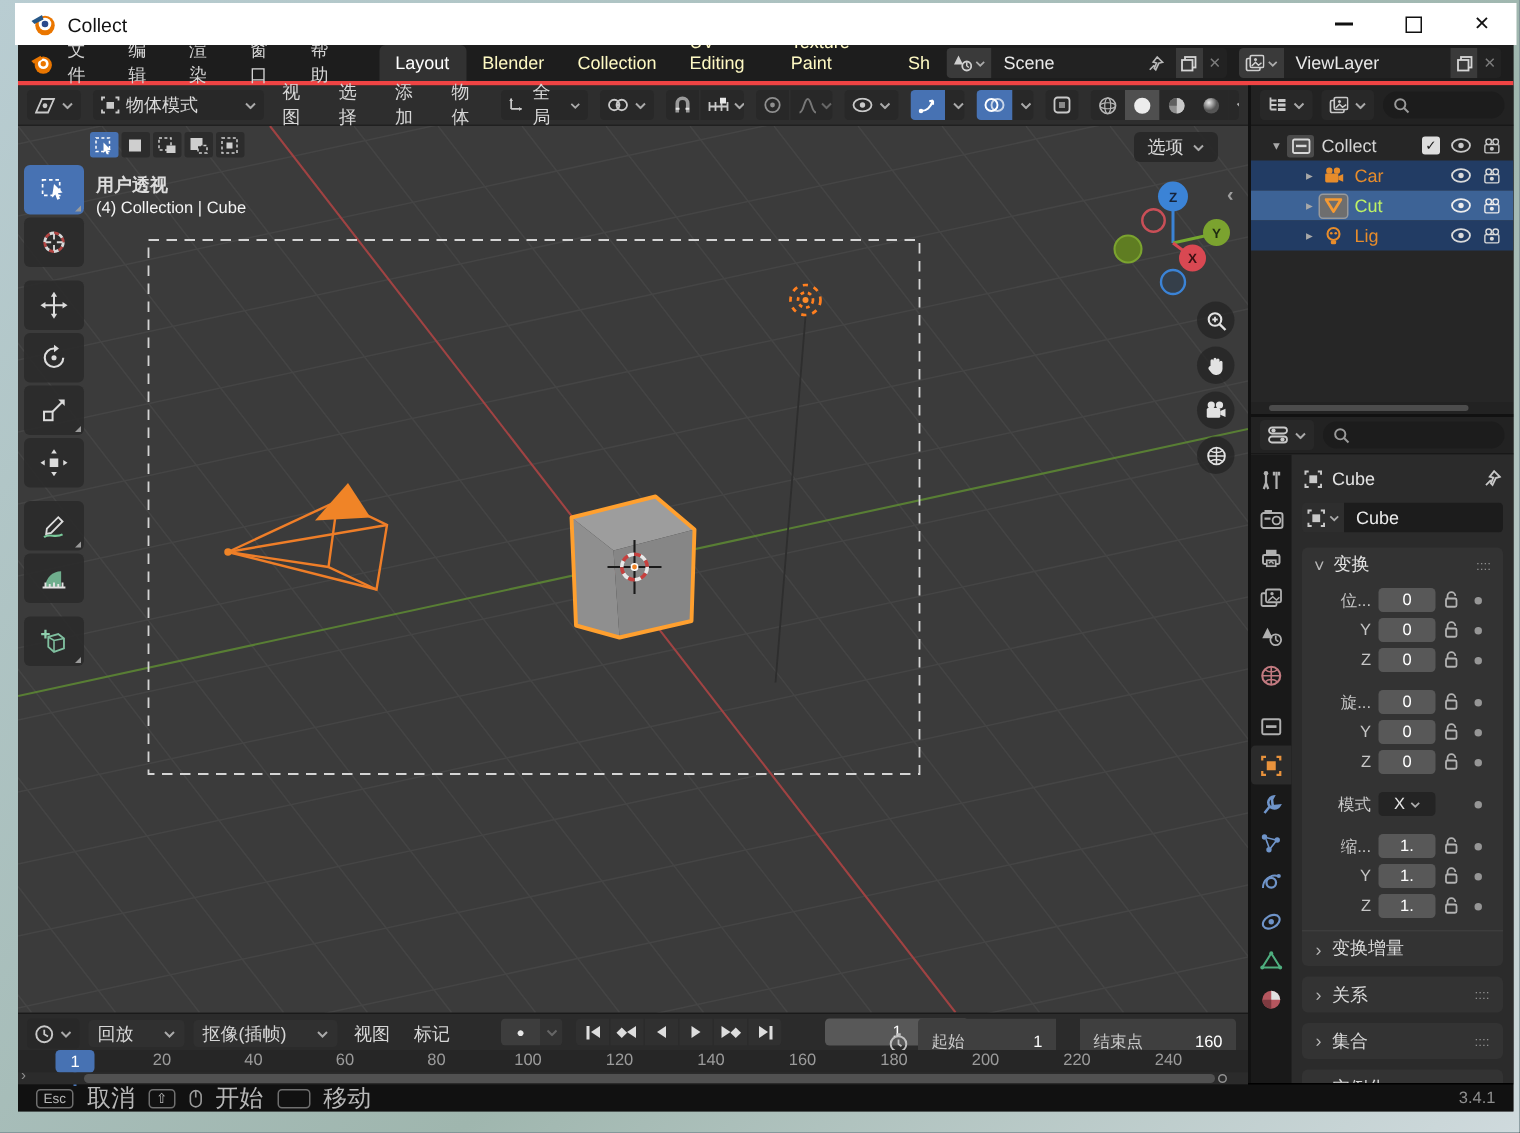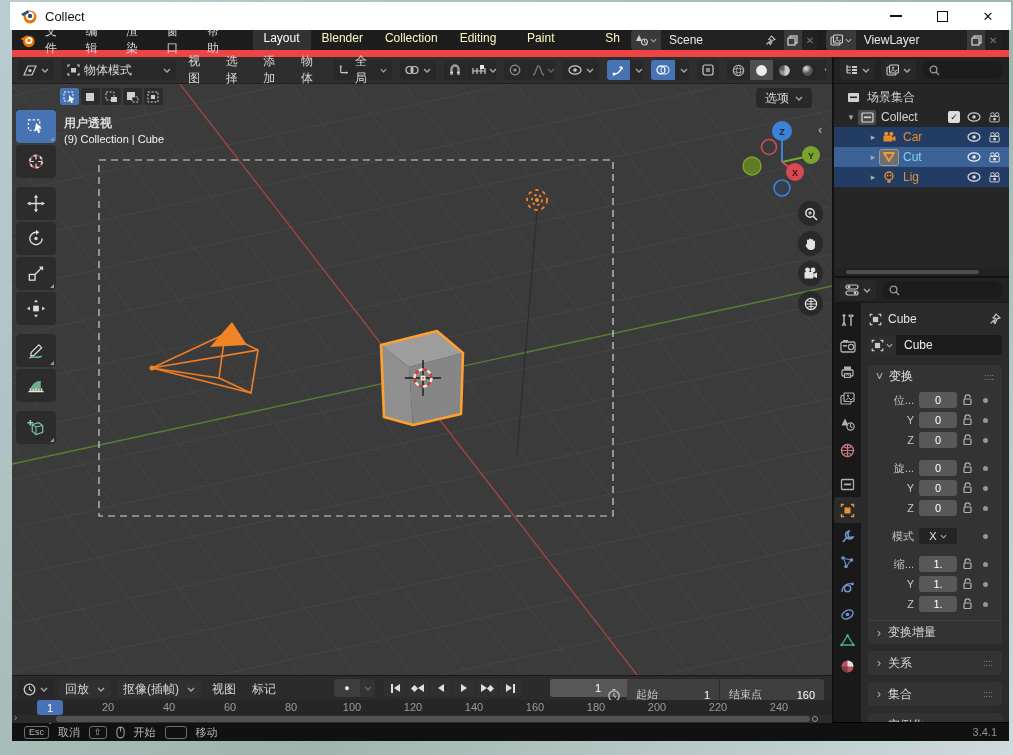--- a/index.html
+++ b/index.html
@@ -8,21 +8,21 @@
   
   .titlebar{position:absolute;left:10px;top:2px;right:2px;height:28px;background:#fff;display:flex;align-items:center;padding-left:10px}
   .titlebar .ttl{font-size:13px;color:#111;margin-left:7px}
   .wctrls{margin-left:auto;display:flex;height:100%}
   .wc{width:46px;display:flex;align-items:center;justify-content:center;color:#111;font-size:13px}
   .wc .mini{width:12px;height:1.5px;background:#111}
   .wc .maxi{width:11px;height:11px;border:1.5px solid #111}
   
   .app{position:absolute;left:12px;top:30px;right:4px;bottom:14px;background:#1d1d1d;overflow:hidden}
   
-  .topbar{height:27px;display:flex;align-items:center;padding:0 8px;background:#1d1d1d;border-bottom:7px solid #ef4444}
+  .topbar{height:27px;display:flex;align-items:center;padding:0 8px;background:#1d1d1d;border-bottom:3px solid #ef4444}
   .menu{color:#d4d4d4;font-size:12px;padding:0 9px}
   .tabs{display:flex;margin-left:14px;height:100%;align-items:flex-end}
   .tab{color:#fef9c3;font-size:12px;padding:5px 11px;border-radius:4px 4px 0 0}
   .tab.act{background:#323232;color:#fff}
   .idwidget{display:flex;align-items:flex-end;height:20px;border-radius:3px;overflow:hidden;margin-left:8px}
   .idwidget .ibox{background:#3a3a3a;height:100%;display:flex;align-items:center;padding:0 4px;gap:2px}
   .idwidget .ilabel{background:#222;height:100%;display:flex;align-items:center;color:#e8e8e8;font-size:12px;padding:0 8px;gap:6px}
   .idwidget .ibtn{background:#3a3a3a;height:100%;display:flex;align-items:center;justify-content:center;width:20px}
   .idwidget .ix{background:#222;height:100%;display:flex;align-items:center;justify-content:center;width:17px;color:#7c7c7c;font-size:10px}
   
@@ -47,34 +47,34 @@
   .tool{position:relative;width:40px;height:33px;background:rgba(42,42,42,.88);border-radius:4px;margin-bottom:2px;display:flex;align-items:center;justify-content:center}
   .tool.act{background:#4772b3}
   .tool.gap{margin-top:9px}
   .tool.crn:after{content:"";position:absolute;right:2px;bottom:2px;border-left:4px solid transparent;border-bottom:4px solid #9a9a9a}
   .navbtn{position:absolute;width:25px;height:25px;border-radius:50%;background:rgba(36,36,36,.75);display:flex;align-items:center;justify-content:center}
   .sidechev{position:absolute;left:806px;top:38px;color:#9f9f9f;font-size:13px;font-weight:bold}
   
   .timeline{height:47px;background:#2b2b2b;border-top:1px solid #1a1a1a}
   .tlhead{position:relative;height:24px}
   .tlleft{position:absolute;left:6px;top:3px;display:flex;align-items:center;gap:6px}
-  .tlflat{display:flex;align-items:center;gap:8px;background:#303030;border-radius:3px;height:18px;padding:0 6px;color:#d6d6d6;font-size:12px}
+  .tlflat{display:flex;align-items:center;gap:20px;background:#303030;border-radius:3px;height:18px;padding:0 6px;color:#d6d6d6;font-size:12px}
   .tmenu{color:#d6d6d6;font-size:12px;padding:0 5px}
   .recbtn{position:absolute;left:322px;top:3px;display:flex;height:18px;border-radius:3px;overflow:hidden}
   .recbtn .c1{background:#3d3d3d;width:26px;display:flex;align-items:center;justify-content:center;color:#e8e8e8;font-size:9px}
   .recbtn .c2{background:#333;width:15px;display:flex;align-items:center;justify-content:center}
   .pbgroup{position:absolute;left:372px;top:3px;display:flex;height:18px;border-radius:3px;overflow:hidden;gap:1px}
   .pb{background:#303030;width:22px;display:flex;align-items:center;justify-content:center;gap:1px}
   .tri-l{width:0;height:0;border-top:4px solid transparent;border-bottom:4px solid transparent;border-right:6px solid #dedede}
   .tri-r{width:0;height:0;border-top:4px solid transparent;border-bottom:4px solid transparent;border-left:6px solid #dedede}
   .bar{width:2px;height:9px;background:#dedede}
   .dia{width:5px;height:5px;background:#dedede;transform:rotate(45deg)}
   .framefld{position:absolute;left:538px;top:3px;width:96px;height:18px;background:#585858;border-radius:3px;color:#fff;font-size:11px;display:flex;align-items:center;justify-content:center}
   .tlright{position:absolute;right:8px;top:3px;display:flex;align-items:center;gap:6px}
-  .segroup{display:flex;height:31px;border-radius:3px;overflow:hidden;gap:1px}
+  .segroup{display:flex;height:31px;border-radius:3px;overflow:hidden;gap:16px}
   .sefld{background:#3f3f3f;display:flex;align-items:center;font-size:11px}
   .sefld .lb{color:#c9c9c9;padding:0 6px 0 9px}
   .sefld .vl{color:#fff;margin-left:auto;padding-right:9px}
   .ruler{position:relative;height:15px;background:#262626}
   .tick{position:absolute;top:1px;transform:translateX(-50%);font-size:11px;color:#9b9b9b}
   .cftab{position:absolute;left:25px;top:0;width:26px;height:15px;background:#4772b3;border-radius:3px;color:#fff;font-size:11px;display:flex;align-items:center;justify-content:center}
   .cfstub{position:absolute;left:37px;top:15px;width:2px;height:9px;background:#4772b3}
   .tlscroll{position:relative;height:8px;background:#2b2b2b}
   .tlbar{position:absolute;left:44px;right:22px;top:1px;height:6px;background:#515151;border-radius:3px}
   .tlzoomdot{position:absolute;right:14px;top:1px;width:6px;height:6px;border:1px solid #8f8f8f;border-radius:50%}
@@ -85,21 +85,21 @@
   .search{flex:1;height:18px;background:#1c1c1c;border-radius:9px;display:flex;align-items:center;padding:0 7px;gap:4px}
   .tree{height:184px;background:#262626;padding-top:3px;font-size:12px;color:#d4d4d4;overflow:hidden}
   .trow{height:20px;display:flex;align-items:center}
   .trow .grow{flex:1}
   .tcol{width:21px;display:flex;justify-content:center;flex-shrink:0}
   .disc{color:#a8a8a8;font-size:9px;width:14px;text-align:center}
   .iconbox{width:18px;height:15px;background:#4b4b4b;border-radius:2px;display:flex;align-items:center;justify-content:center;margin-right:5px}
   .rowsel{background:#223c64}
   .rowact{background:#3d6396}
   .olabel{color:#e78c2b}
-  .olabel.brt{color:#7dd3fc}
+  .olabel.brt{color:#bef264}
   .chk{width:12px;height:12px;background:#dedede;border-radius:2px;color:#1a1a1a;font-size:9px;font-weight:bold;display:flex;align-items:center;justify-content:center;margin-right:3px}
   .hscroll{height:8px;background:#222;position:relative}
   .hbar{position:absolute;left:12px;right:30px;top:2px;height:4px;background:#4c4c4c;border-radius:2px}
   .propbody{flex:1;display:flex;background:#2b2b2b;overflow:hidden}
   .ptabs{width:27px;background:#191919;padding-top:4px;display:flex;flex-direction:column;align-items:center}
   .ptab{width:27px;height:26px;display:flex;align-items:center;justify-content:center}
   .ptab.sep{height:8px}
   .ptab.act{background:#2b2b2b;border-radius:3px 0 0 3px}
   .pmain{flex:1;padding:7px 7px 0 7px;overflow:hidden;position:relative}
   .crumb{display:flex;align-items:center;gap:6px;color:#e4e4e4;font-size:12px;margin:2px 1px 9px 1px}
@@ -115,21 +115,21 @@
   .trowp .fld{height:16px;background:#585858;border-radius:3px;color:#fff;font-size:11px;display:flex;align-items:center;justify-content:center}
   .trowp .mfld{height:16px;background:#242424;border-radius:3px;color:#e6e6e6;font-size:11px;display:flex;align-items:center;justify-content:center;gap:3px}
   .dot{width:5px;height:5px;border-radius:50%;background:#969696}
   .spacer8{height:8px}
   .subrow{border-top:1px solid #3d3d3d;height:24px;display:flex;align-items:center;gap:7px;padding:0 9px;color:#d9d9d9;font-size:12px}
   .cpanel{height:24px;background:#333;border-radius:4px;margin-bottom:7px;display:flex;align-items:center;gap:7px;padding:0 9px;color:#d9d9d9;font-size:12px}
   .carrow{color:#b8b8b8;font-size:12px}
   
   .statusbar{height:19px;background:#111;display:flex;align-items:center;gap:9px;padding:0 12px;border-top:1px solid #000}
   .key{border:1px solid #6f6f6f;border-radius:3px;font-size:9px;color:#b8b8b8;padding:0 4px;height:13px;display:flex;align-items:center}
-  .slabel{color:#b8b8b8;font-size:11px}
+  .slabel{color:#b8b8b8;font-size:16px}
   .ver{margin-left:auto;color:#8f8f8f;font-size:11px}
   svg{display:block}
 </style>
 </head>
 <body>
 
 <div class="frame">
 
   <div class="titlebar">
     <svg width="18" height="18" viewBox="0 0 18 18">
@@ -499,21 +499,21 @@
           </div>
 
           <div class="optbtn">
             <span>选项</span>
             <svg class="chev" width="8" height="5" viewBox="0 0 8 5">
                 <polyline points="1,1 4,4 7,1" fill="none" stroke="#aaa" stroke-width="1.3"></polyline>
               </svg>
           </div>
 
           <div class="vlabel1">用户透视</div>
-          <div class="vlabel2">(9) Collection | Cube</div>
+          <div class="vlabel2">(4) Collection | Cube</div>
 
           <div class="toolcol">
             <div class="tool act crn">
                 <svg width="20" height="19" viewBox="0 0 20 20">
                   <rect x="2" y="3" width="12" height="11" fill="none" stroke="#fff" stroke-width="1.2" stroke-dasharray="2.5 2"></rect>
                   <polygon points="10,6 16,12 12.8,12.4 14.2,16.4 12.3,17.1 10.9,13.3 8.5,15.6" fill="#fff"></polygon>
                 </svg>
               </div>
             <div class="tool">
                 <svg width="20" height="19" viewBox="0 0 20 20">
@@ -736,29 +736,20 @@
               </svg>
           </span>
           <span class="search">
             <svg width="11" height="11" viewBox="0 0 11 11">
                 <circle cx="4.5" cy="4.5" r="3.4" fill="none" stroke="#9a9a9a" stroke-width="1.3"></circle>
                 <line x1="7" y1="7" x2="10" y2="10" stroke="#9a9a9a" stroke-width="1.3"></line>
               </svg>
           </span>
         </div>
         <div class="tree">
-          <div class="trow" style="padding-left:10px">
-            <span class="iconbox" style="background:transparent">
-                <svg width="13" height="11" viewBox="0 0 13 11">
-                  <rect x="1" y="1" width="11" height="9" rx="1" fill="#d0d0d0"></rect>
-                  <rect x="3" y="4.5" width="7" height="1.6" fill="#262626"></rect>
-                </svg>
-              </span>
-            <span>场景集合</span>
-          </div>
           <div class="trow" style="padding-left:10px">
             <span class="disc">▾</span>
             <span class="iconbox">
                 <svg width="13" height="11" viewBox="0 0 13 11">
                   <rect x="1" y="1" width="11" height="9" rx="1" fill="none" stroke="#d8d8d8" stroke-width="1.2"></rect>
                   <rect x="3" y="4.5" width="7" height="1.6" fill="#d8d8d8"></rect>
                 </svg>
               </span>
             <span>Collect</span>
             <span class="grow"></span>

